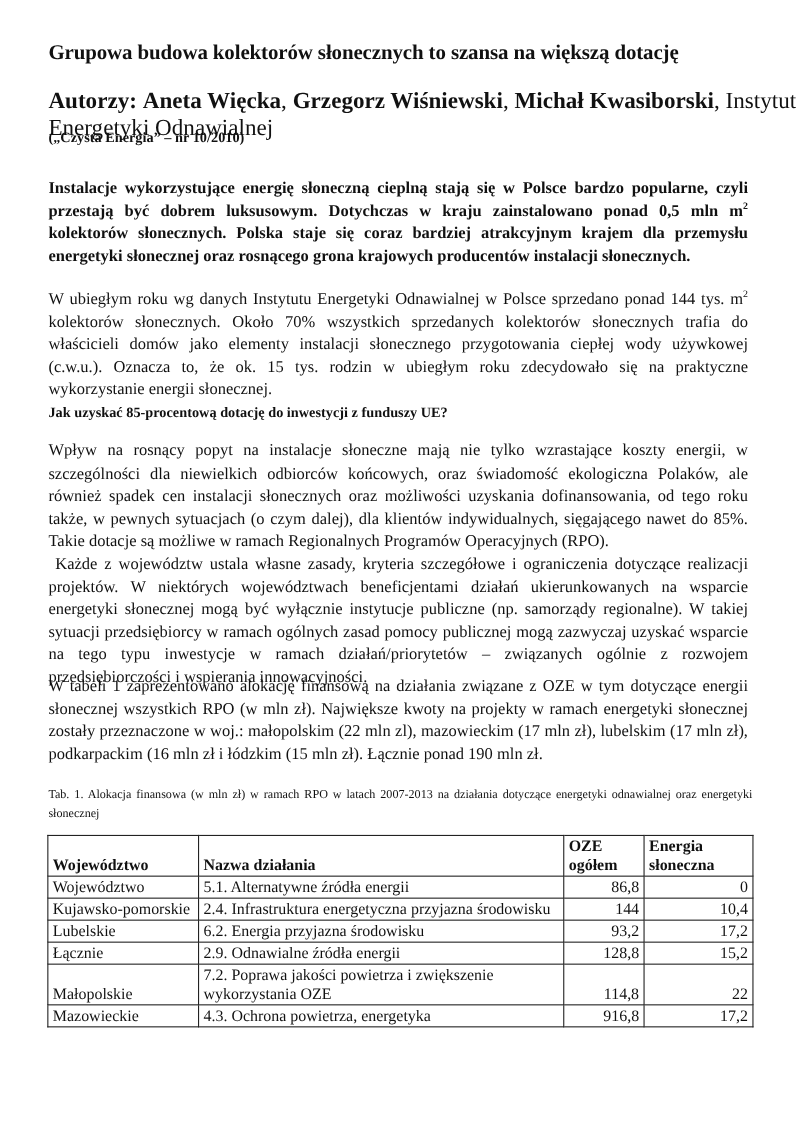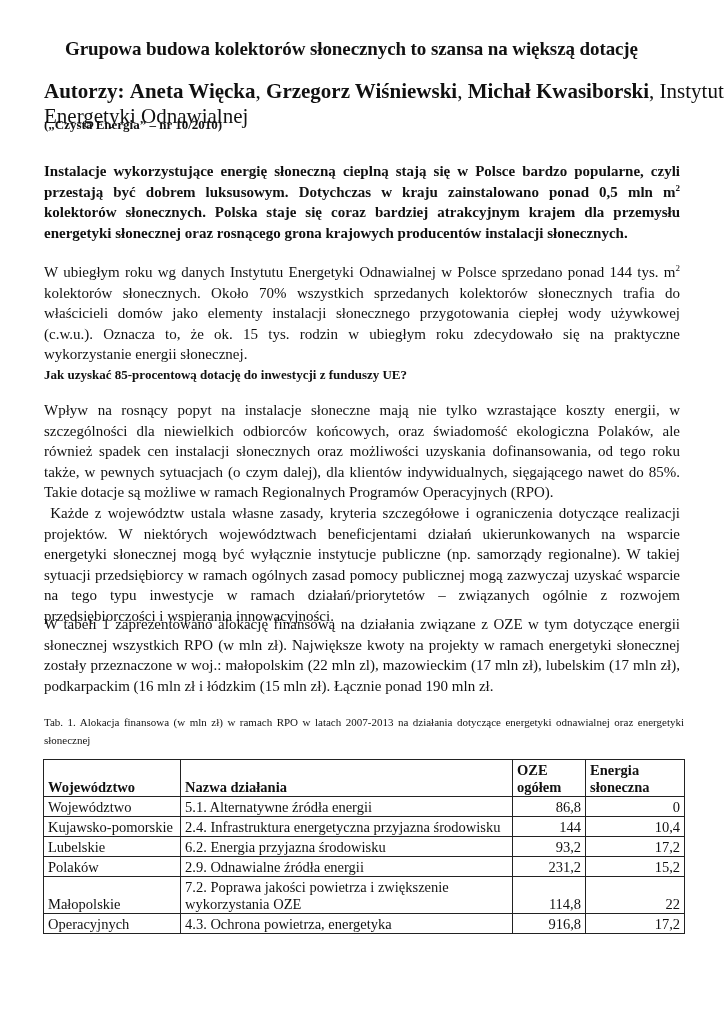--- a/index.html
+++ b/index.html
@@ -1,21 +1,21 @@
 <!DOCTYPE html>
 <html><head>
 <meta charset="utf-8">
 <style>
   html, body { margin: 0; padding: 0; background: #ffffff; }
   body {
     width: 724px; height: 1024px; position: relative; overflow: hidden;
     font-family: "Liberation Serif", serif; color: #111111;
   }
   .abs { position: absolute; }
-  .title { left: 44px; top: 38px; font-size: 19px; font-weight: bold; letter-spacing: -0.1px; margin-left: 21px; }
+  .title { left: 44px; top: 38px; font-size: 19px; font-weight: bold; letter-spacing: -0.1px; }
   .authors { left: 44px; top: 79px; font-size: 21px; }
   .authors b { font-weight: bold; }
   .source { left: 44px; top: 117px; font-size: 13px; font-weight: bold; }
   .para {
     left: 44px; width: 636px; font-size: 15px; line-height: 20.5px;
     text-align: justify;
   }
   .lead { top: 161px; font-weight: bold; }
   .p1 { top: 262px; }
   .h2 { left: 44px; top: 367px; font-size: 13px; font-weight: bold; }
@@ -92,31 +92,31 @@
         <td class="num">144</td>
         <td class="num">10,4</td>
       </tr>
       <tr>
         <td>Lubelskie</td>
         <td>6.2. Energia przyjazna środowisku</td>
         <td class="num">93,2</td>
         <td class="num">17,2</td>
       </tr>
       <tr>
-        <td>Polaków</td>
+        <td>Łącznie</td>
         <td>2.9. Odnawialne źródła energii</td>
-        <td class="num">231,2</td>
+        <td class="num">128,8</td>
         <td class="num">15,2</td>
       </tr>
       <tr class="tall">
         <td>Małopolskie</td>
         <td>7.2. Poprawa jakości powietrza i zwiększenie wykorzystania OZE</td>
         <td class="num">114,8</td>
         <td class="num">22</td>
       </tr>
       <tr>
-        <td>Operacyjnych</td>
+        <td>Mazowieckie</td>
         <td>4.3. Ochrona powietrza, energetyka</td>
         <td class="num">916,8</td>
         <td class="num">17,2</td>
       </tr>
     </tbody>
 </table>
 
 </body></html>

